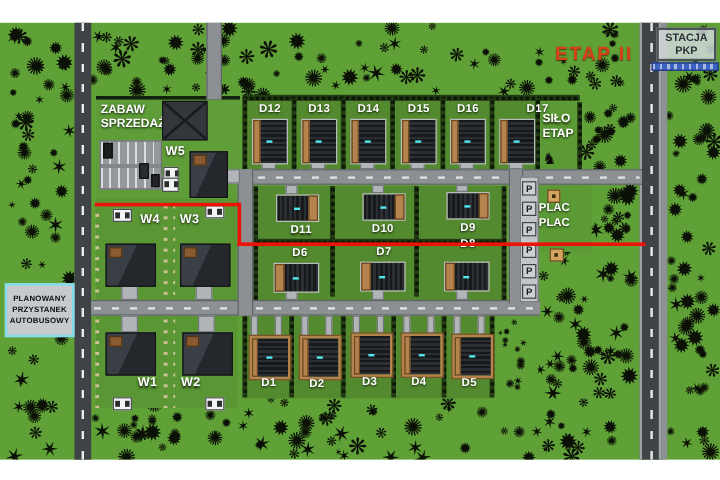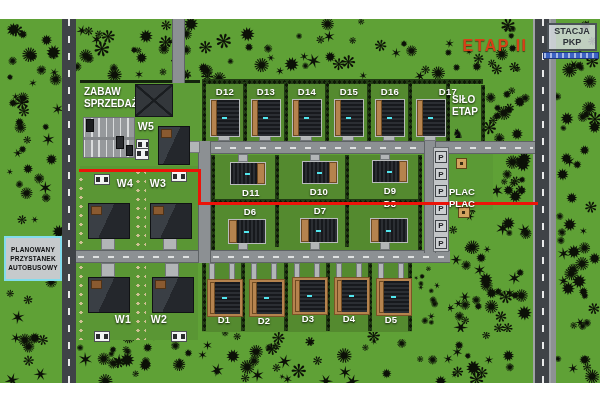--- a/index.html
+++ b/index.html
@@ -622,21 +622,21 @@
   <div class="redline" style="left:198px;top:202px;width:340px;height:3px;"></div>
 
   <div class="blocklabel" style="left:84px;top:86px;">
     <div>ZABAW</div>
     <div>SPRZEDAŻY</div>
   </div>
   <div class="blocklabel" style="left:452px;top:94px;">
     <div>SIŁO</div>
     <div>ETAP</div>
   </div>
-  <div class="blocklabel" style="left:449px;top:186px;font-size:9.5px;z-index:45;text-align:right;">
+  <div class="blocklabel" style="left:449px;top:168px;font-size:9.5px;z-index:45;text-align:right;">
     <div>PLAC</div>
     <div>PLAC</div>
   </div>
   <div class="etap" style="left:495px;top:46px;">ETAP II</div>
 
   <div class="abs sign-stacja">
     <div>STACJA</div>
     <div>PKP</div>
   </div>
   <div class="abs pkpbar"></div>

